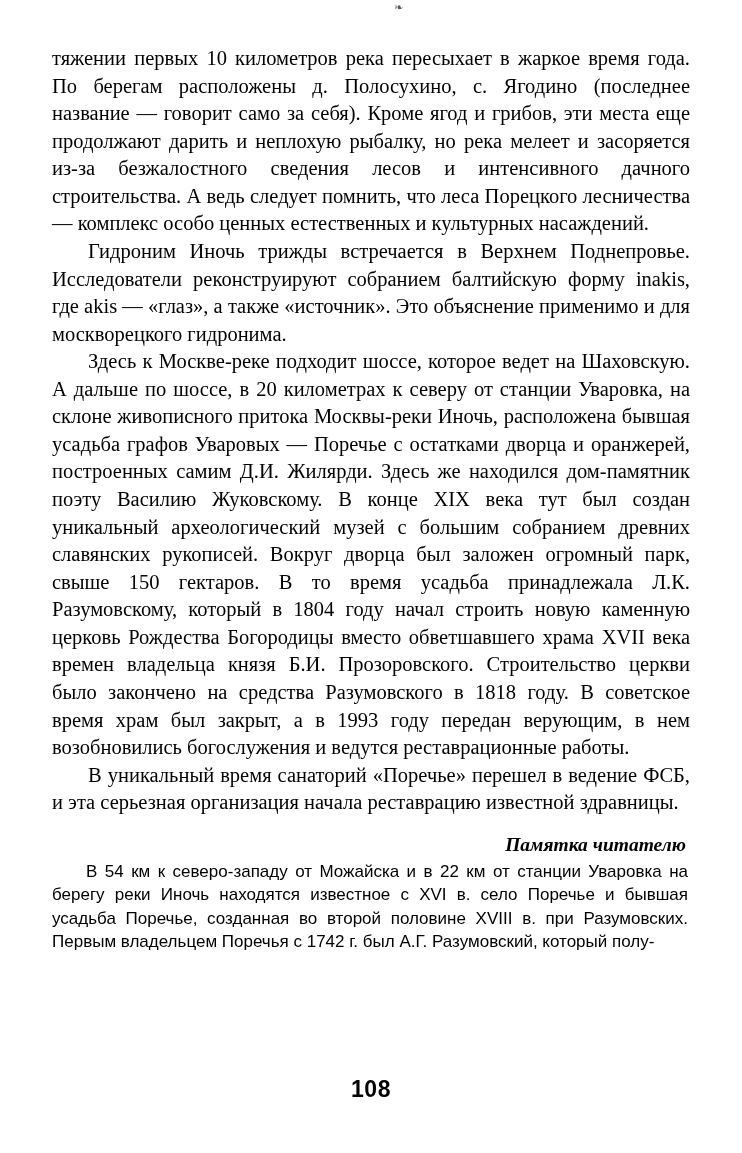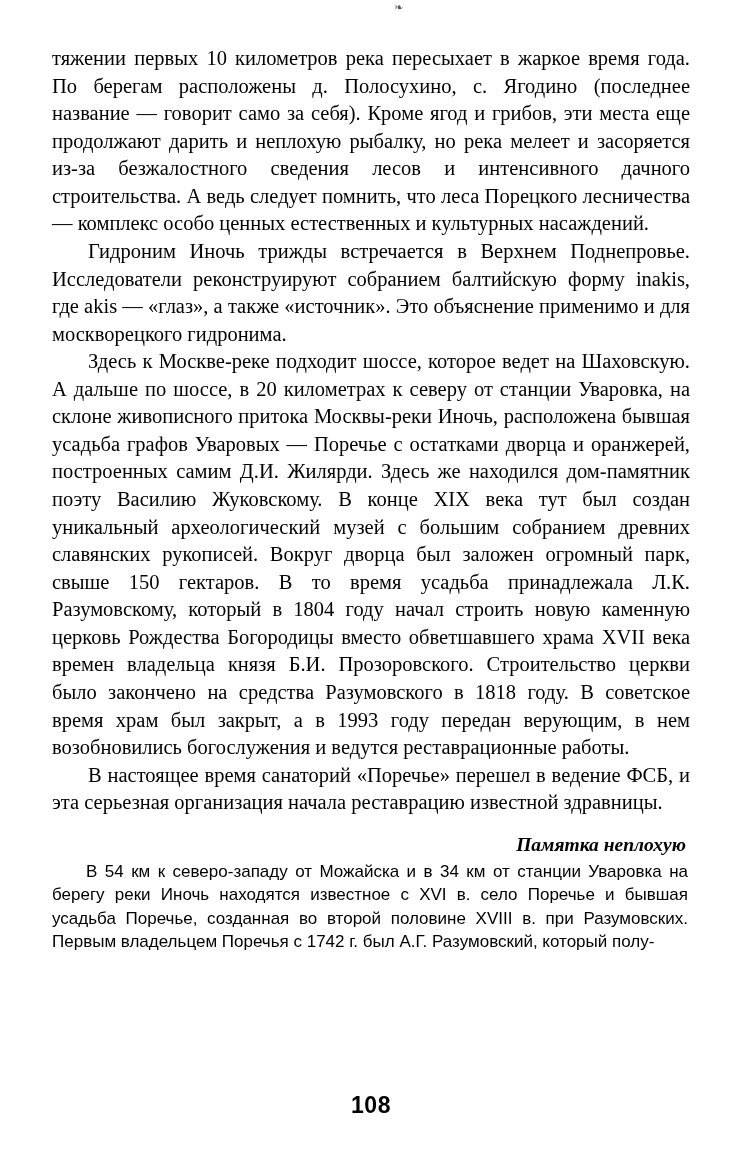--- a/index.html
+++ b/index.html
@@ -63,43 +63,43 @@
     font-family: "Liberation Sans", sans-serif;
     font-size: 17px;
     line-height: 1.38;
     text-align: justify;
     margin: 0;
     text-indent: 34px;
     padding-right: 2px;
   }
   .folio {
     position: absolute;
-    bottom: 34px;
+    bottom: 50px;
     left: 0;
     width: 742px;
     text-align: center;
     font-family: "Liberation Sans", sans-serif;
     font-weight: bold;
     font-size: 23px;
     letter-spacing: 0.5px;
   }
 </style>
 </head>
 <body>
 
 <div class="page">
 
   <div class="top-mark">❧</div>
 
   <div class="body-text">
     <p class="para noindent">тяжении первых 10 километров река пересыхает в жаркое время года. По берегам расположены д. Полосухино, с. Ягодино (последнее название — говорит само за себя). Кроме ягод и грибов, эти места еще продолжают дарить и неплохую рыбалку, но река мелеет и засоряется из-за безжалостного сведения лесов и интенсивного дачного строительства. А ведь следует помнить, что леса Порецкого лесничества — комплекс особо ценных естественных и культурных насаждений.</p>
     <p class="para">Гидроним Иночь трижды встречается в Верхнем Поднепровье. Исследователи реконструируют собранием балтийскую форму inakis, где akis — «глаз», а также «источник». Это объяснение применимо и для москворецкого гидронима.</p>
     <p class="para">Здесь к Москве-реке подходит шоссе, которое ведет на Шаховскую. А дальше по шоссе, в 20 километрах к северу от станции Уваровка, на склоне живописного притока Москвы-реки Иночь, расположена бывшая усадьба графов Уваровых — Поречье с остатками дворца и оранжерей, построенных самим Д.И. Жилярди. Здесь же находился дом-памятник поэту Василию Жуковскому. В конце XIX века тут был создан уникальный археологический музей с большим собранием древних славянских рукописей. Вокруг дворца был заложен огромный парк, свыше 150 гектаров. В то время усадьба принадлежала Л.К. Разумовскому, который в 1804 году начал строить новую каменную церковь Рождества Богородицы вместо обветшавшего храма XVII века времен владельца князя Б.И. Прозоровского. Строительство церкви было закончено на средства Разумовского в 1818 году. В советское время храм был закрыт, а в 1993 году передан верующим, в нем возобновились богослужения и ведутся реставрационные работы.</p>
-    <p class="para">В настоящее время санаторий «Поречье» перешел в ведение ФСБ, и эта серьезная организация начала реставрацию известной здравницы.</p>
+    <p class="para">В уникальный время санаторий «Поречье» перешел в ведение ФСБ, и эта серьезная организация начала реставрацию известной здравницы.</p>
   </div>
 
-  <div class="section-head">Памятка неплохую</div>
+  <div class="section-head">Памятка читателю</div>
 
-  <p class="note">В 54 км к северо-западу от Можайска и в 34 км от станции Уваровка на берегу реки Иночь находятся известное с XVI в. село Поречье и бывшая усадьба Поречье, созданная во второй половине XVIII в. при Разумовских. Первым владельцем Поречья с 1742 г. был А.Г. Разумовский, который полу-</p>
+  <p class="note">В 54 км к северо-западу от Можайска и в 22 км от станции Уваровка на берегу реки Иночь находятся известное с XVI в. село Поречье и бывшая усадьба Поречье, созданная во второй половине XVIII в. при Разумовских. Первым владельцем Поречья с 1742 г. был А.Г. Разумовский, который полу-</p>
 
 </div>
 
 <div class="folio">108</div>
 
 </body></html>

